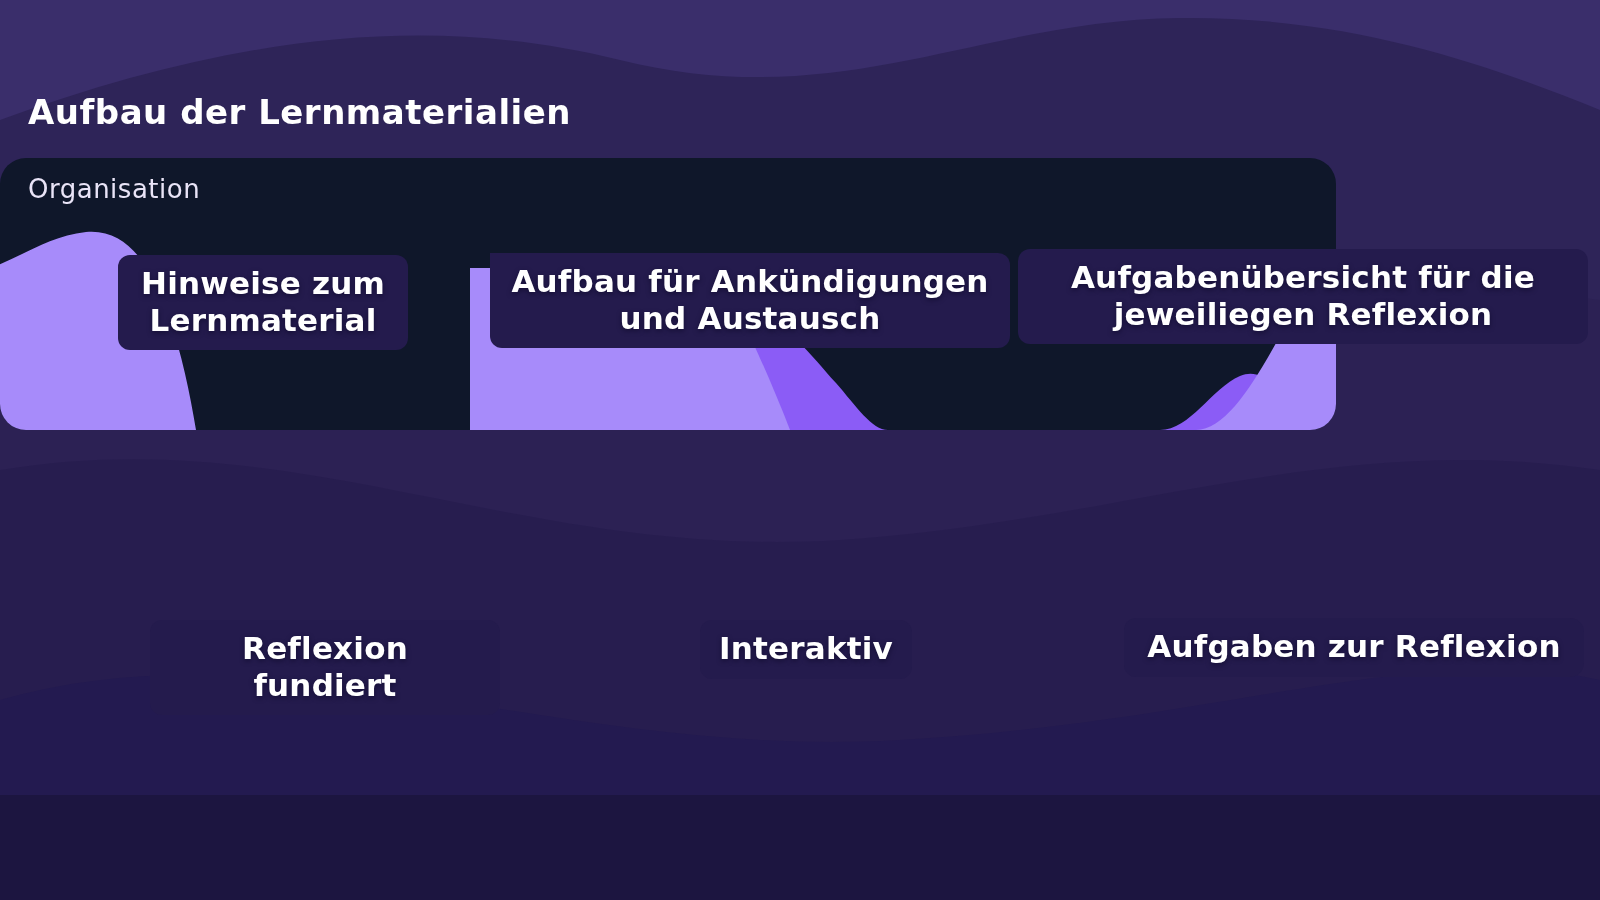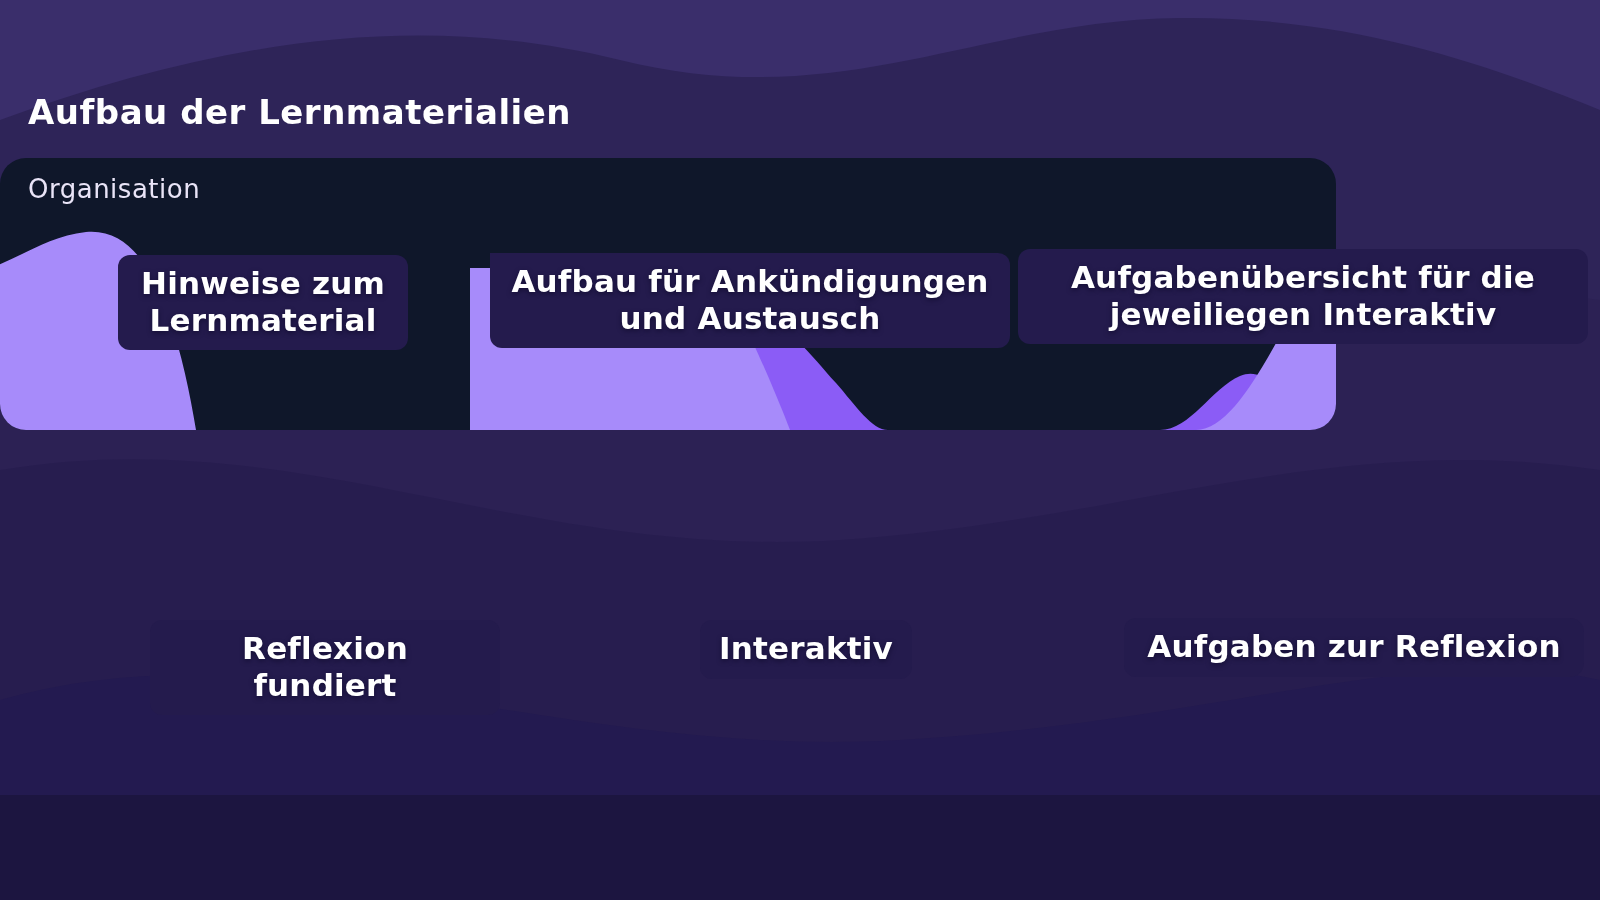--- a/index.html
+++ b/index.html
@@ -118,21 +118,21 @@
     <div class="panel-label">Organisation</div>
   </div>
 
   <div class="chip" style="left:118px; top:255px; width:290px; z-index:26;">Hinweise zum
 Lernmaterial</div>
 
   <div class="chip flat-top-left" style="left:490px; top:253px; width:520px; z-index:26;">Aufbau für Ankündigungen
 und Austausch</div>
 
   <div class="chip" style="left:1018px; top:249px; width:570px; z-index:26;">Aufgabenübersicht für die
-jeweiliegen Interaktiv</div>
+jeweiliegen Reflexion</div>
 
 
   <div class="chip" style="left:150px; top:620px; width:350px; z-index:26;">Reflexion fundiert</div>
 
   <div class="chip" style="left:700px; top:620px; width:212px; z-index:26;">Interaktiv</div>
 
   <div class="chip" style="left:1124px; top:618px; width:460px; z-index:26; border-top-right-radius:14px; border-bottom-right-radius:14px;">Aufgaben zur Reflexion</div>
 
   <div class="floor"></div>
 

